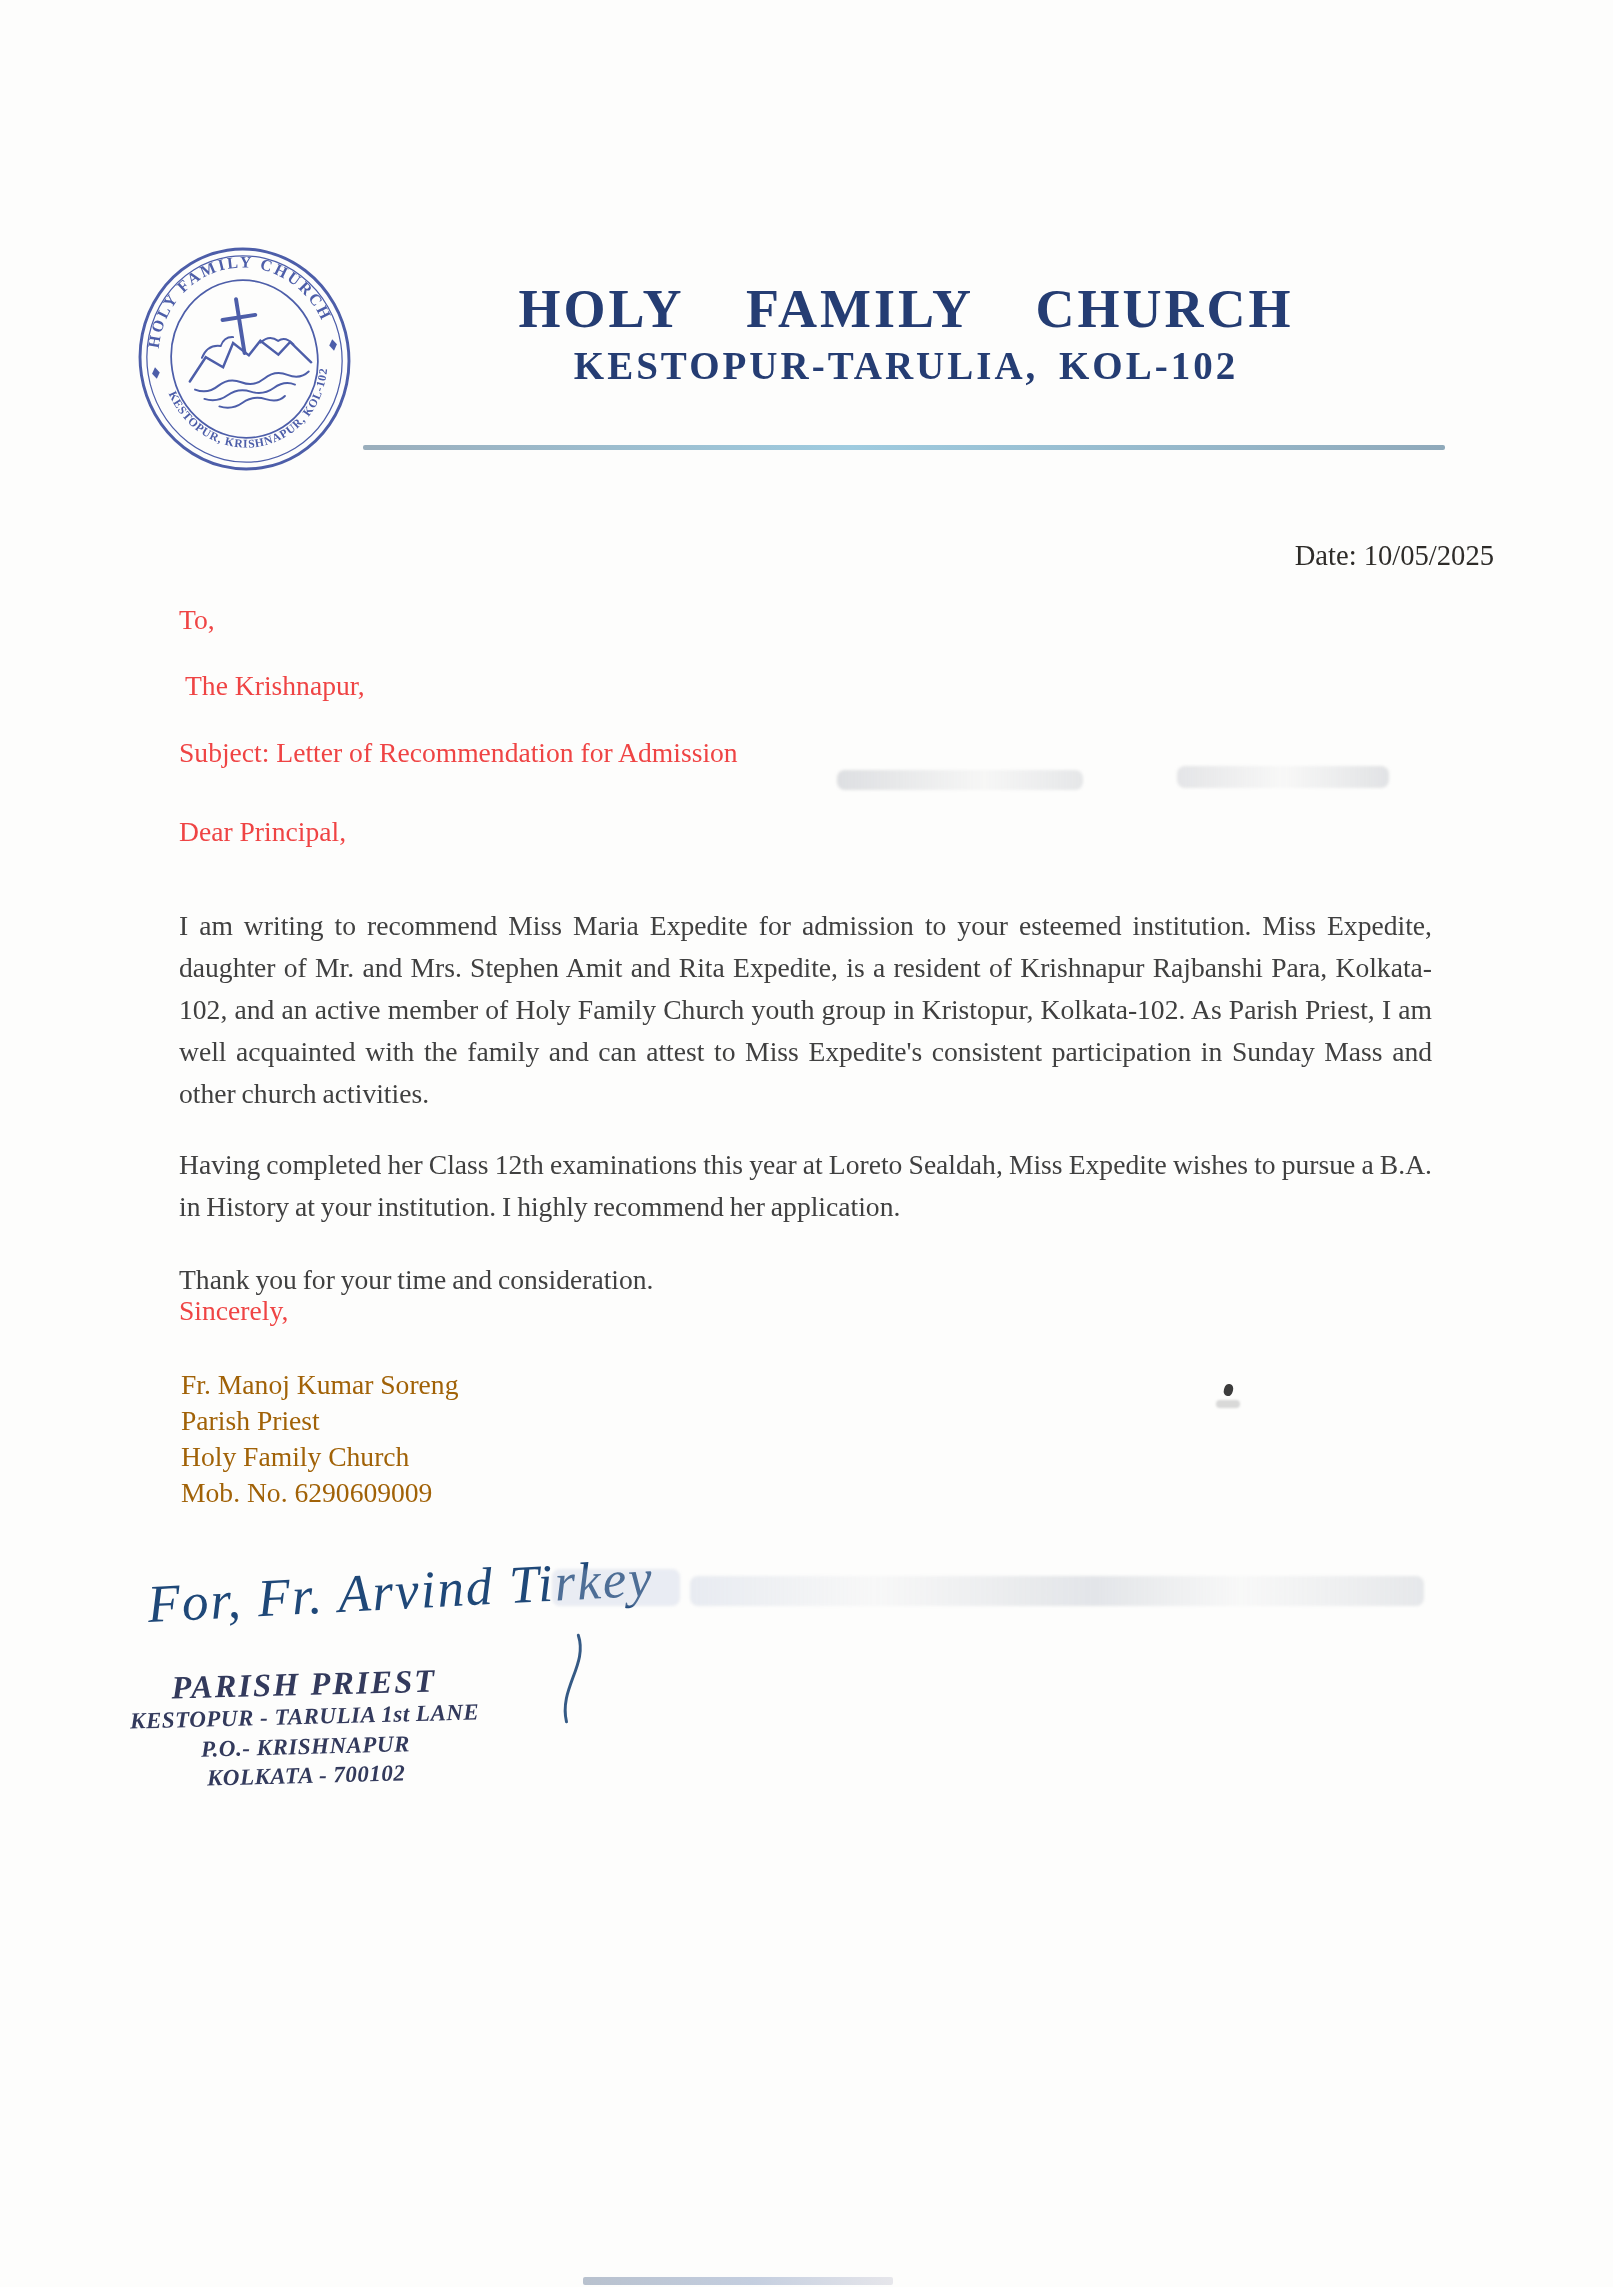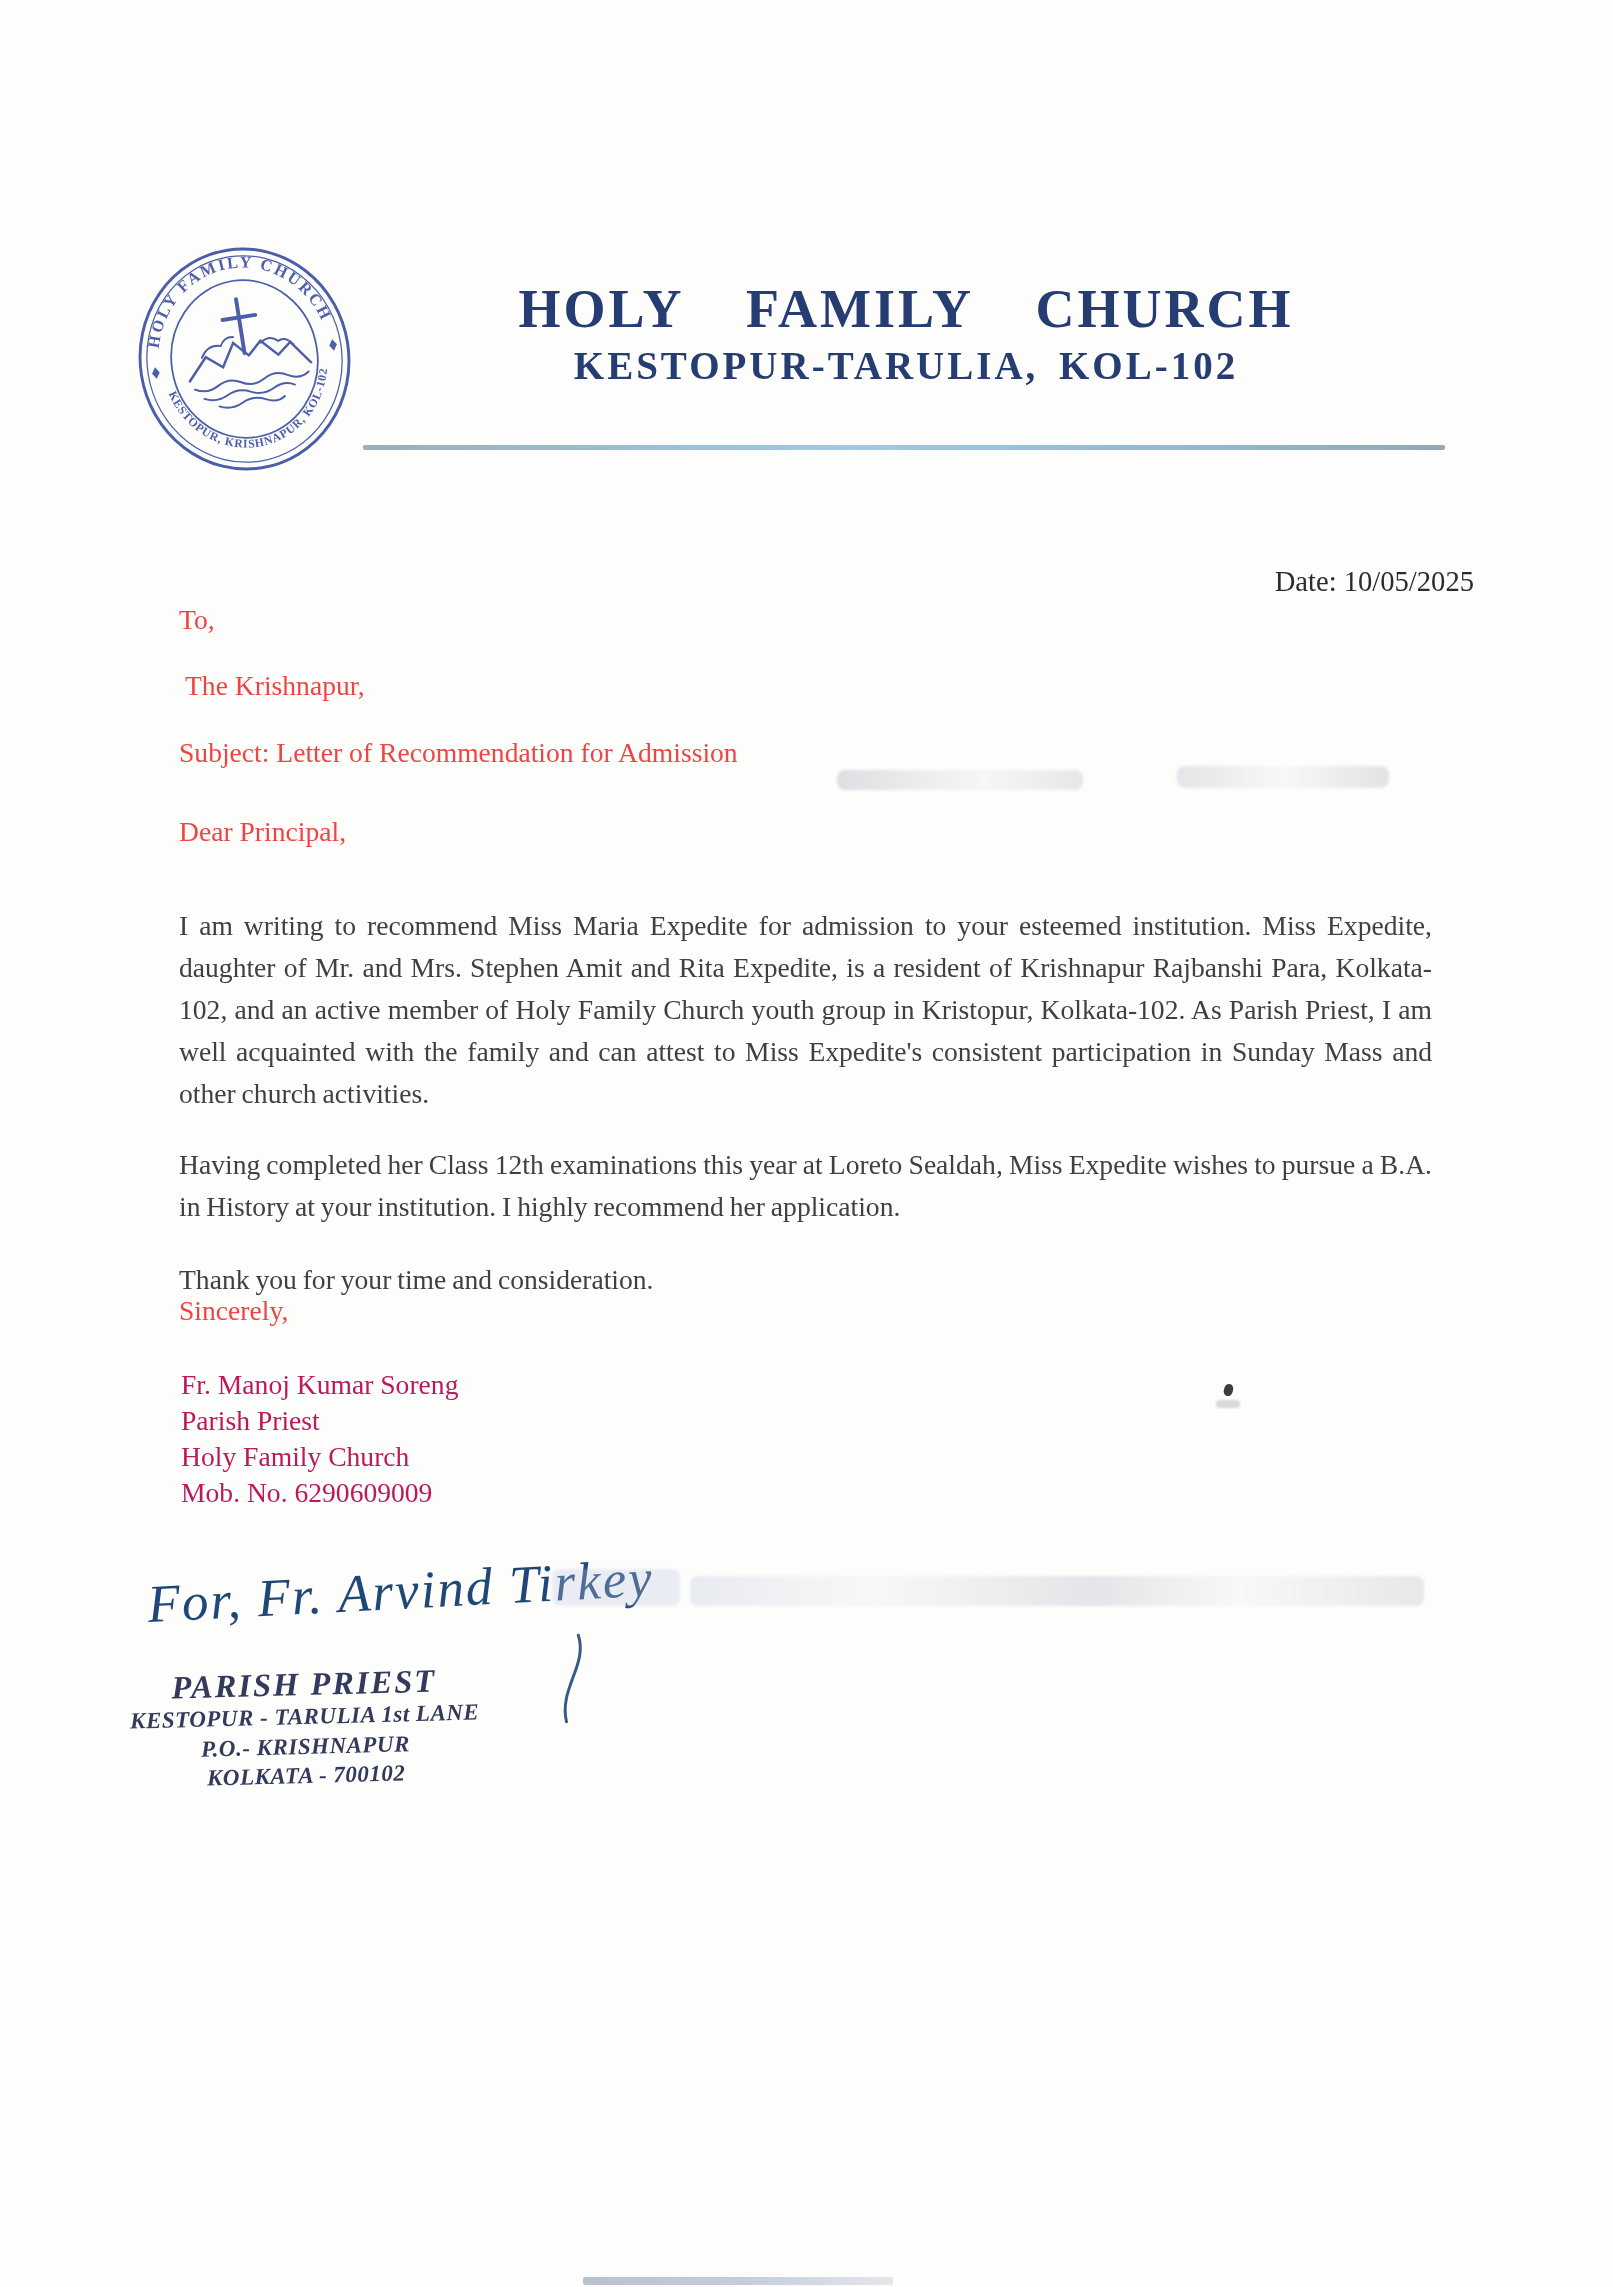--- a/index.html
+++ b/index.html
@@ -22,36 +22,36 @@
   .org-address{
     font-size:39px;font-weight:bold;letter-spacing:3px;word-spacing:7.9px;
     line-height:1.1;margin-top:5.9px;white-space:nowrap;
   }
   .header-rule{
     position:absolute;left:363px;top:445px;width:1082px;height:4.9px;
     background:linear-gradient(to right,#9aaebc,#9ecbdf 45%,#8fa9ba);
     border-radius:2px;
   }
   
-  .date-line{position:absolute;top:540px;right:140px;font-size:28.6px;color:#2e2c29;margin-top:26px;}
+  .date-line{position:absolute;top:540px;right:120px;font-size:28.6px;color:#2e2c29;}
   .txt{position:absolute;left:179px;font-size:27.6px;color:#ef4444;}
   .to-line{top:604px;}
   .recipient-line{top:670px;left:185px;}
   .subject-line{top:737px;}
   .greeting-line{top:816px;}
   .para{
     position:absolute;left:179px;width:1253px;
     font-size:27.6px;line-height:42px;text-align:justify;
     word-spacing:-1px;color:#404040;
   }
   .para1{top:877px;}
   .para2{top:1116px;}
   .para3{top:1231px;width:auto;text-align:center;}
   .closing-line{top:1295px;}
-  .signer-block{position:absolute;left:181px;top:1367px;font-size:27.6px;line-height:36px;color:#be185d;}
+  .signer-block{position:absolute;left:181px;top:1367px;font-size:27.6px;line-height:36px;color:#a16207;}
   
   .signature-text{
     position:absolute;left:146px;top:1574px;
     font-size:53px;font-style:italic;
     color:#1f4878;
     transform:rotate(-3deg);transform-origin:left top;
     letter-spacing:2px;white-space:nowrap;
   }
   .signature-tail{position:absolute;left:537px;top:1631px;}
   .stamp-block{

